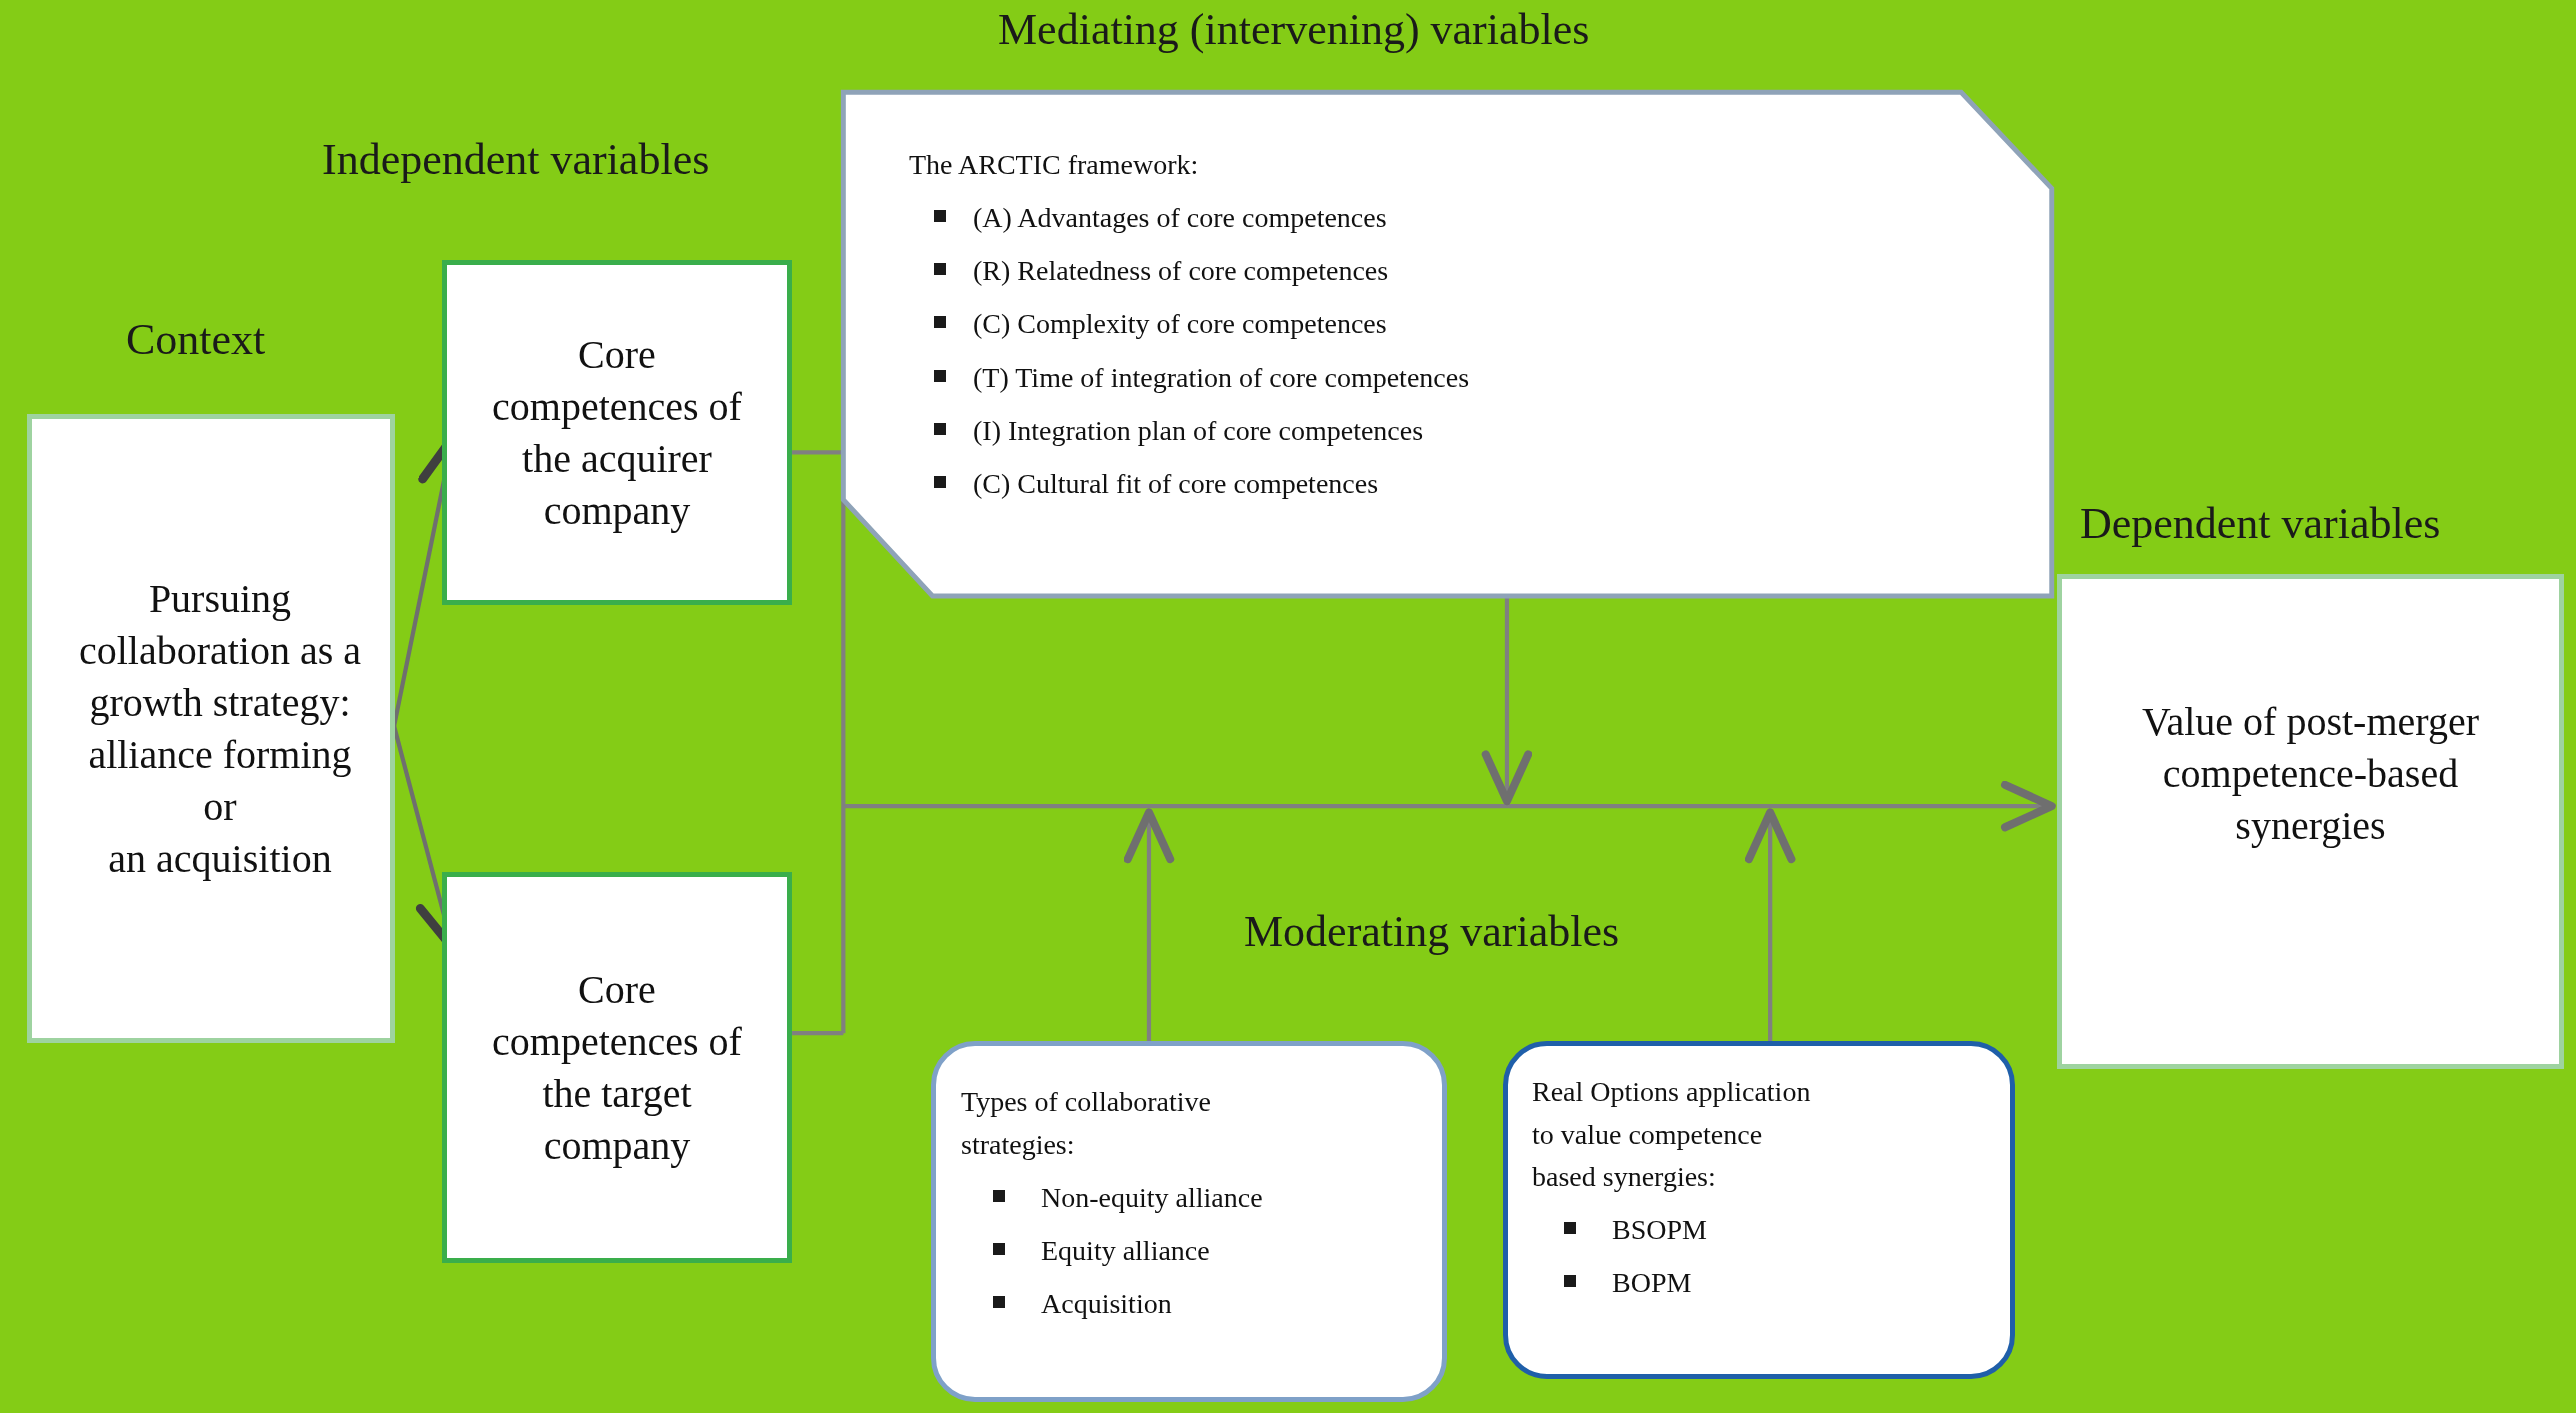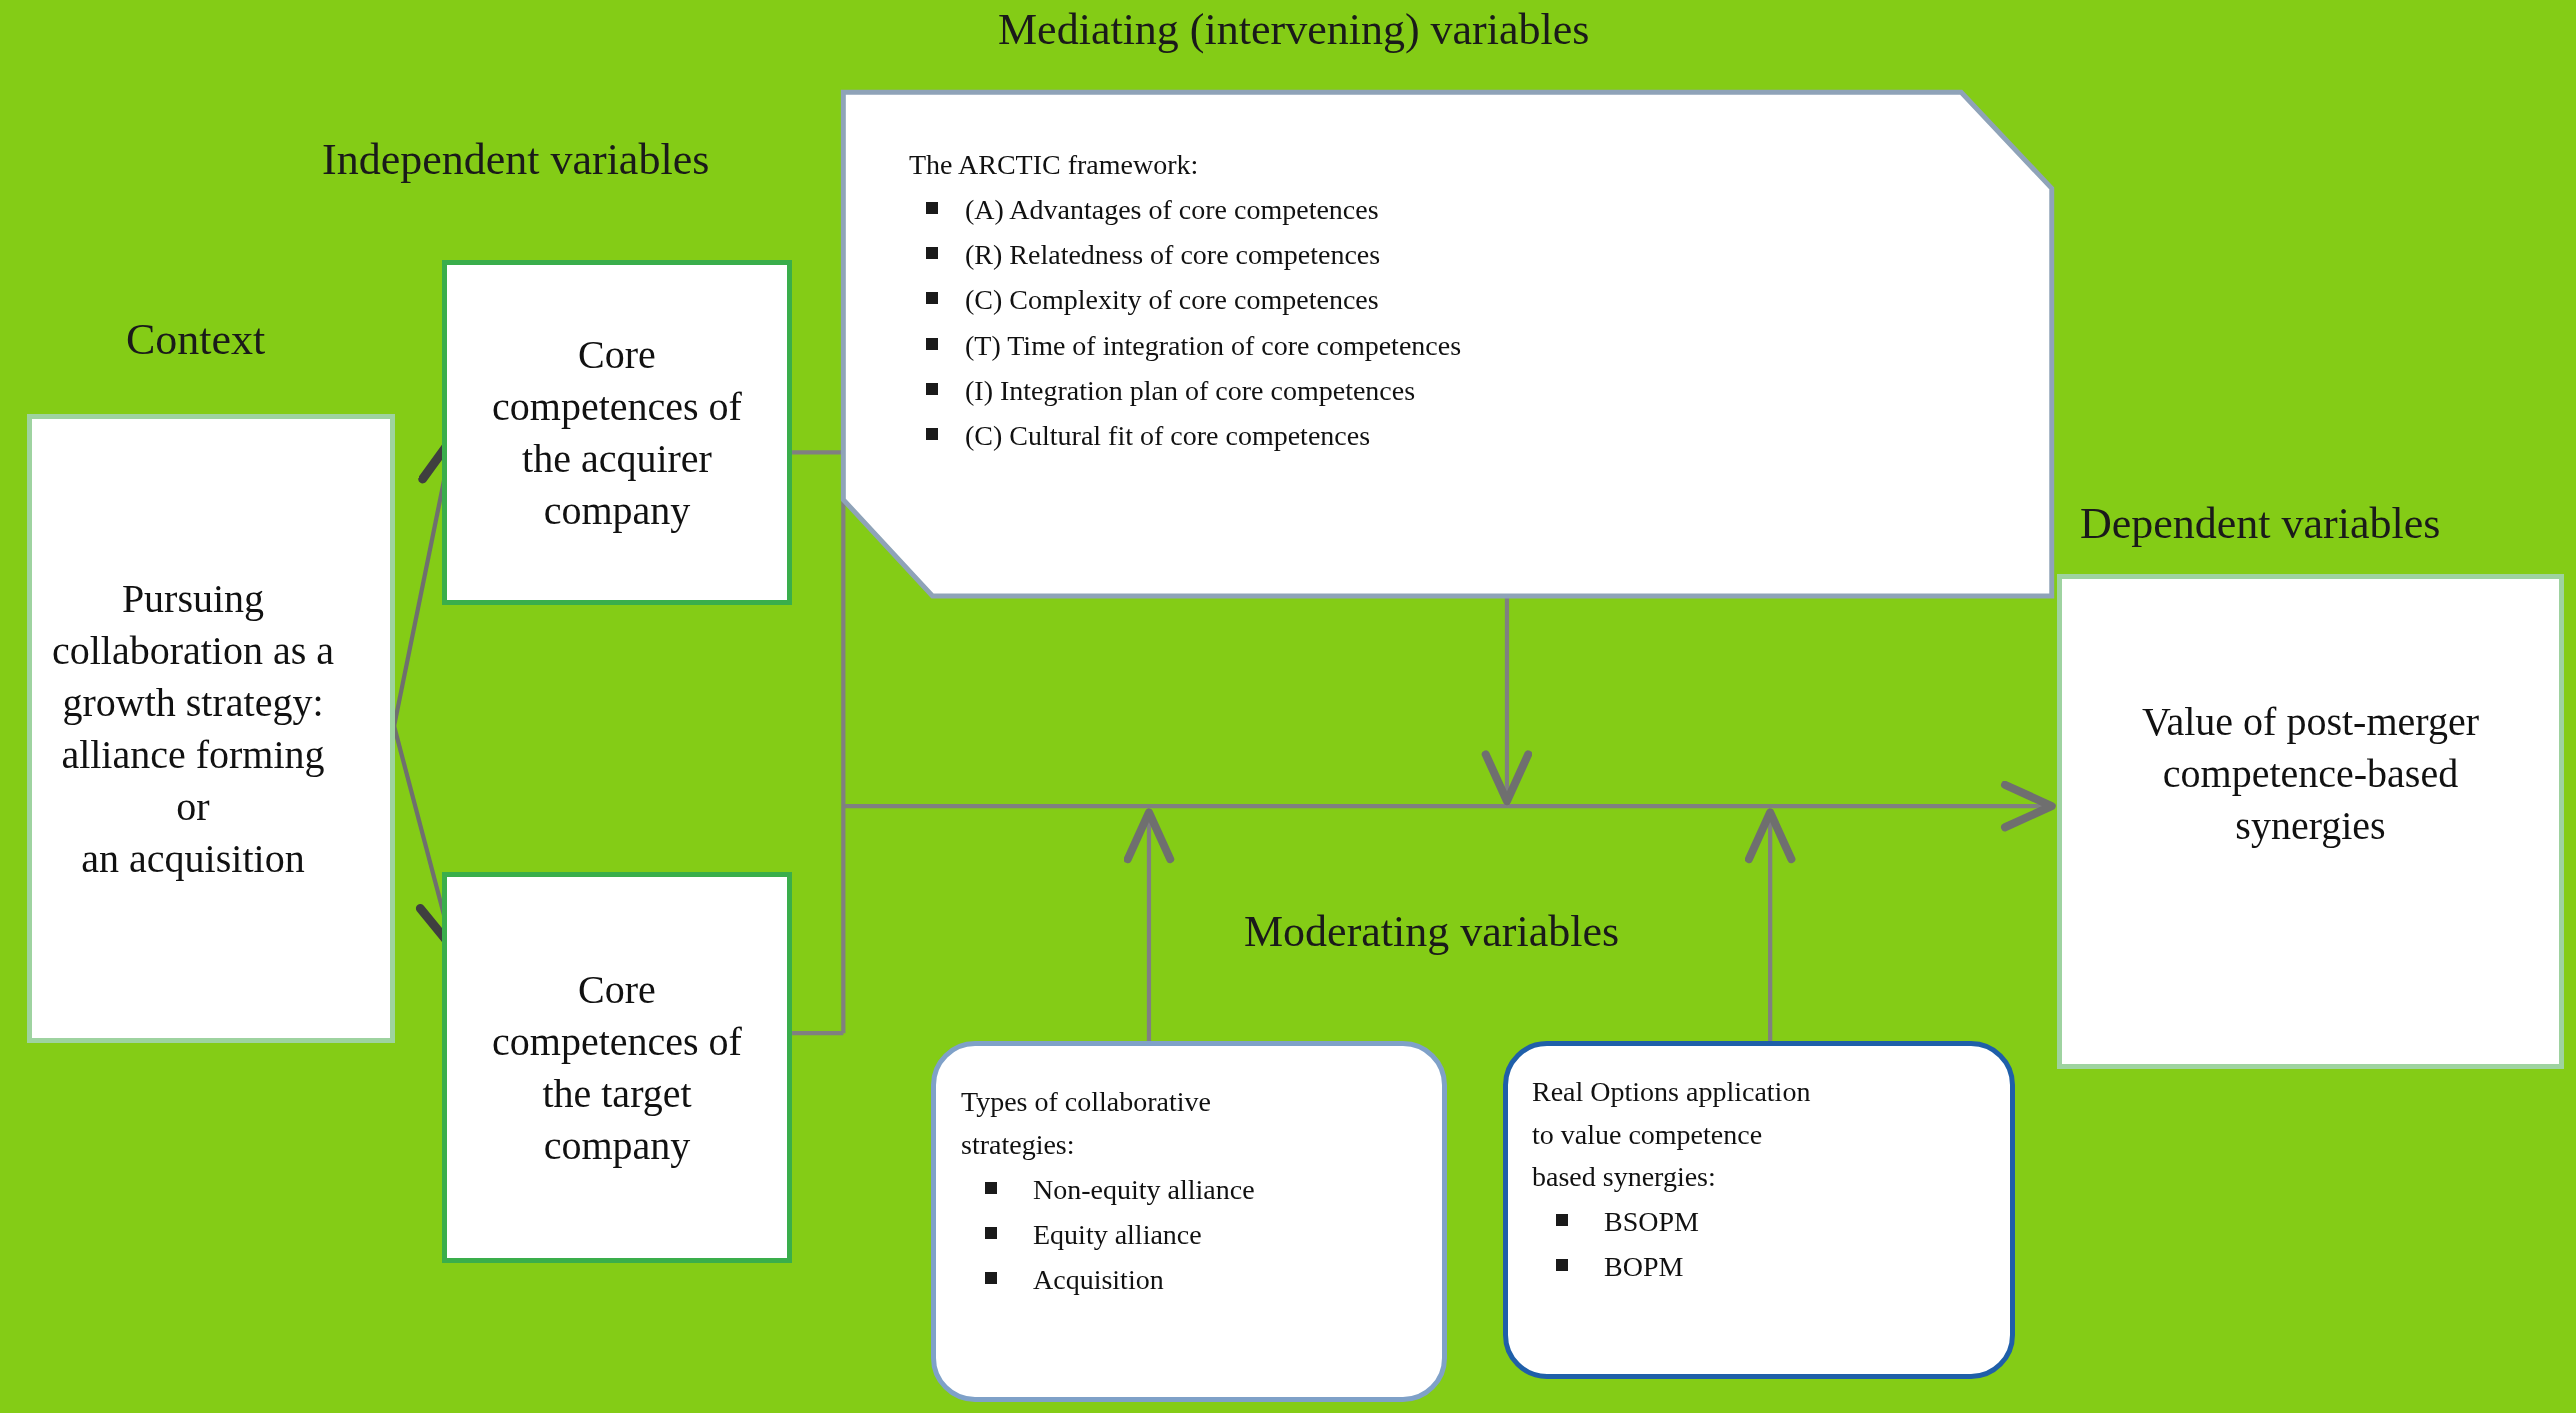--- a/index.html
+++ b/index.html
@@ -66,21 +66,21 @@
   }
   .panel-title{margin:0 0 1.4px 0;}
   ul.bl{
     list-style:none;
     margin:0;
     padding:0;
   }
   ul.bl li{
     position:relative;
     padding-left:52px;
-    margin:4px;
+    margin:12px;
   }
   ul.bl li .bul{
     position:absolute;
     left:12.7px;
     top:0.46em;
     width:12px;
     height:12px;
     background:#1a1a1a;
   }
   ul.bl2 li{padding-left:68px;}
@@ -127,21 +127,21 @@
 
   <div class="hdr" style="left:322px;top:136px;">Independent variables</div>
 
   <div class="hdr" style="left:110px;top:316px;margin-left:16px;">Context</div>
 
   <div class="hdr" style="left:2080px;top:500px;">Dependent variables</div>
 
   <div class="hdr" style="left:1244px;top:908px;">Moderating variables</div>
 
   <div class="gbox gbox-ctx" style="left:27px;top:414px;width:368px;height:629px;"></div>
-  <div class="boxtext" style="left:9px;top:414px;width:368px;height:629px;padding:7px 10px;">
+  <div class="boxtext" style="left:36px;top:414px;width:368px;height:629px;padding:7px 10px;">
     <span class="lbl-line">Pursuing</span>
     <span class="lbl-line">collaboration as a</span>
     <span class="lbl-line">growth strategy:</span>
     <span class="lbl-line">alliance forming</span>
     <span class="lbl-line">or</span>
     <span class="lbl-line">an acquisition</span>
   </div>
 
   <div class="gbox gbox-strong" style="left:442px;top:260px;width:350px;height:345px;"></div>
   <div class="boxtext" style="left:442px;top:260px;width:350px;height:345px;padding:5.7px 8.5px;">

